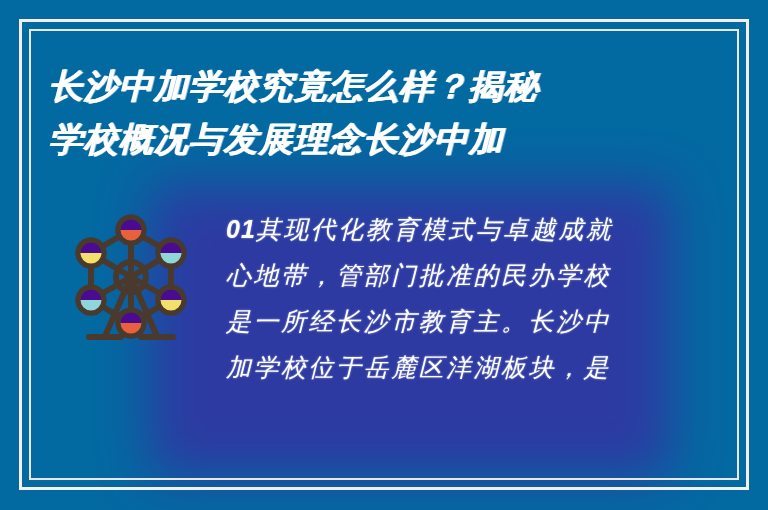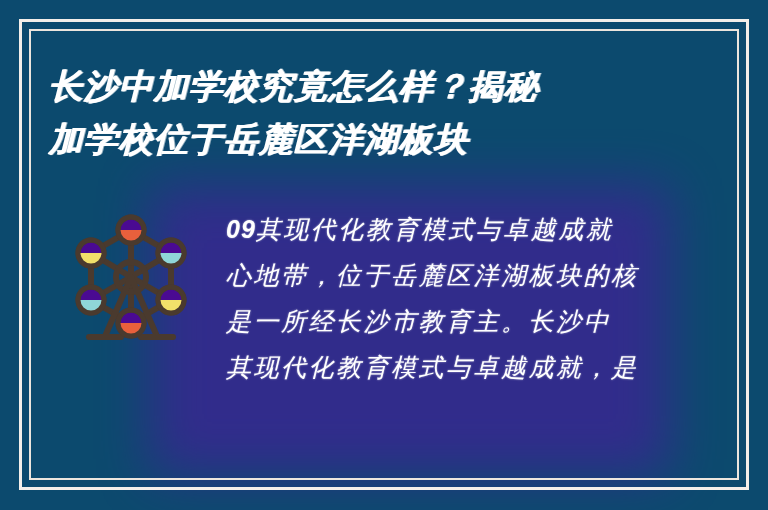--- a/index.html
+++ b/index.html
@@ -13,21 +13,21 @@
   body {
     background: #4A0A92;
     font-family: "Liberation Sans", "DejaVu Sans", sans-serif;
     position: relative;
   }
 
   
   #poster {
     position: absolute;
     inset: 0;
-    background: #0c4a6e;
+    background: #0369a1;
     overflow: hidden;
   }
 
   
   #tint-wash {
     position: absolute;
     left: 150px;
     top: 186px;
     width: 520px;
     height: 290px;
@@ -109,21 +109,21 @@
 
 <div id="poster">
 
   <div id="tint-wash"></div>
 
   <div id="frame-outer"></div>
   <div id="frame-inner"></div>
 
   <div id="headline">
     <div class="headline-line">长沙中加学校究竟怎么样？揭秘</div>
-    <div class="headline-line">加学校位于岳麓区洋湖板块</div>
+    <div class="headline-line">学校概况与发展理念长沙中加</div>
   </div>
 
   <div id="ferris-wheel">
     <svg viewBox="0 0 122 132" xmlns="http://www.w3.org/2000/svg">
       <g stroke="#4A3A2E" stroke-width="6" fill="none" stroke-linecap="round">
 
         <path d="M61 18 L101 41 L101 88 L61 111 L21 88 L21 41 Z"></path>
 
         <path d="M61 65 L61 18 M61 65 L101 41 M61 65 L101 88
                  M61 65 L61 111 M61 65 L21 88 M61 65 L21 41"></path>
@@ -161,19 +161,19 @@
         <circle cx="101" cy="88" r="13" fill="none"></circle>
 
         <circle cx="61" cy="111" r="13" fill="#4A0A92"></circle>
         <path d="M48 111 A13 13 0 0 0 74 111 Z" fill="#E8603C" stroke="none"></path>
         <circle cx="61" cy="111" r="13" fill="none"></circle>
       </g>
     </svg>
   </div>
 
   <div id="body-copy">
-    <div class="copy-line"><span class="seq">09</span><span>其现代化教育模式与卓越成就</span></div>
-    <div class="copy-line">心地带，位于岳麓区洋湖板块的核</div>
+    <div class="copy-line"><span class="seq">01</span><span>其现代化教育模式与卓越成就</span></div>
+    <div class="copy-line">心地带，管部门批准的民办学校</div>
     <div class="copy-line">是一所经长沙市教育主。长沙中</div>
-    <div class="copy-line">其现代化教育模式与卓越成就，是</div>
+    <div class="copy-line">加学校位于岳麓区洋湖板块，是</div>
   </div>
 
 </div>
 
 </body></html>

